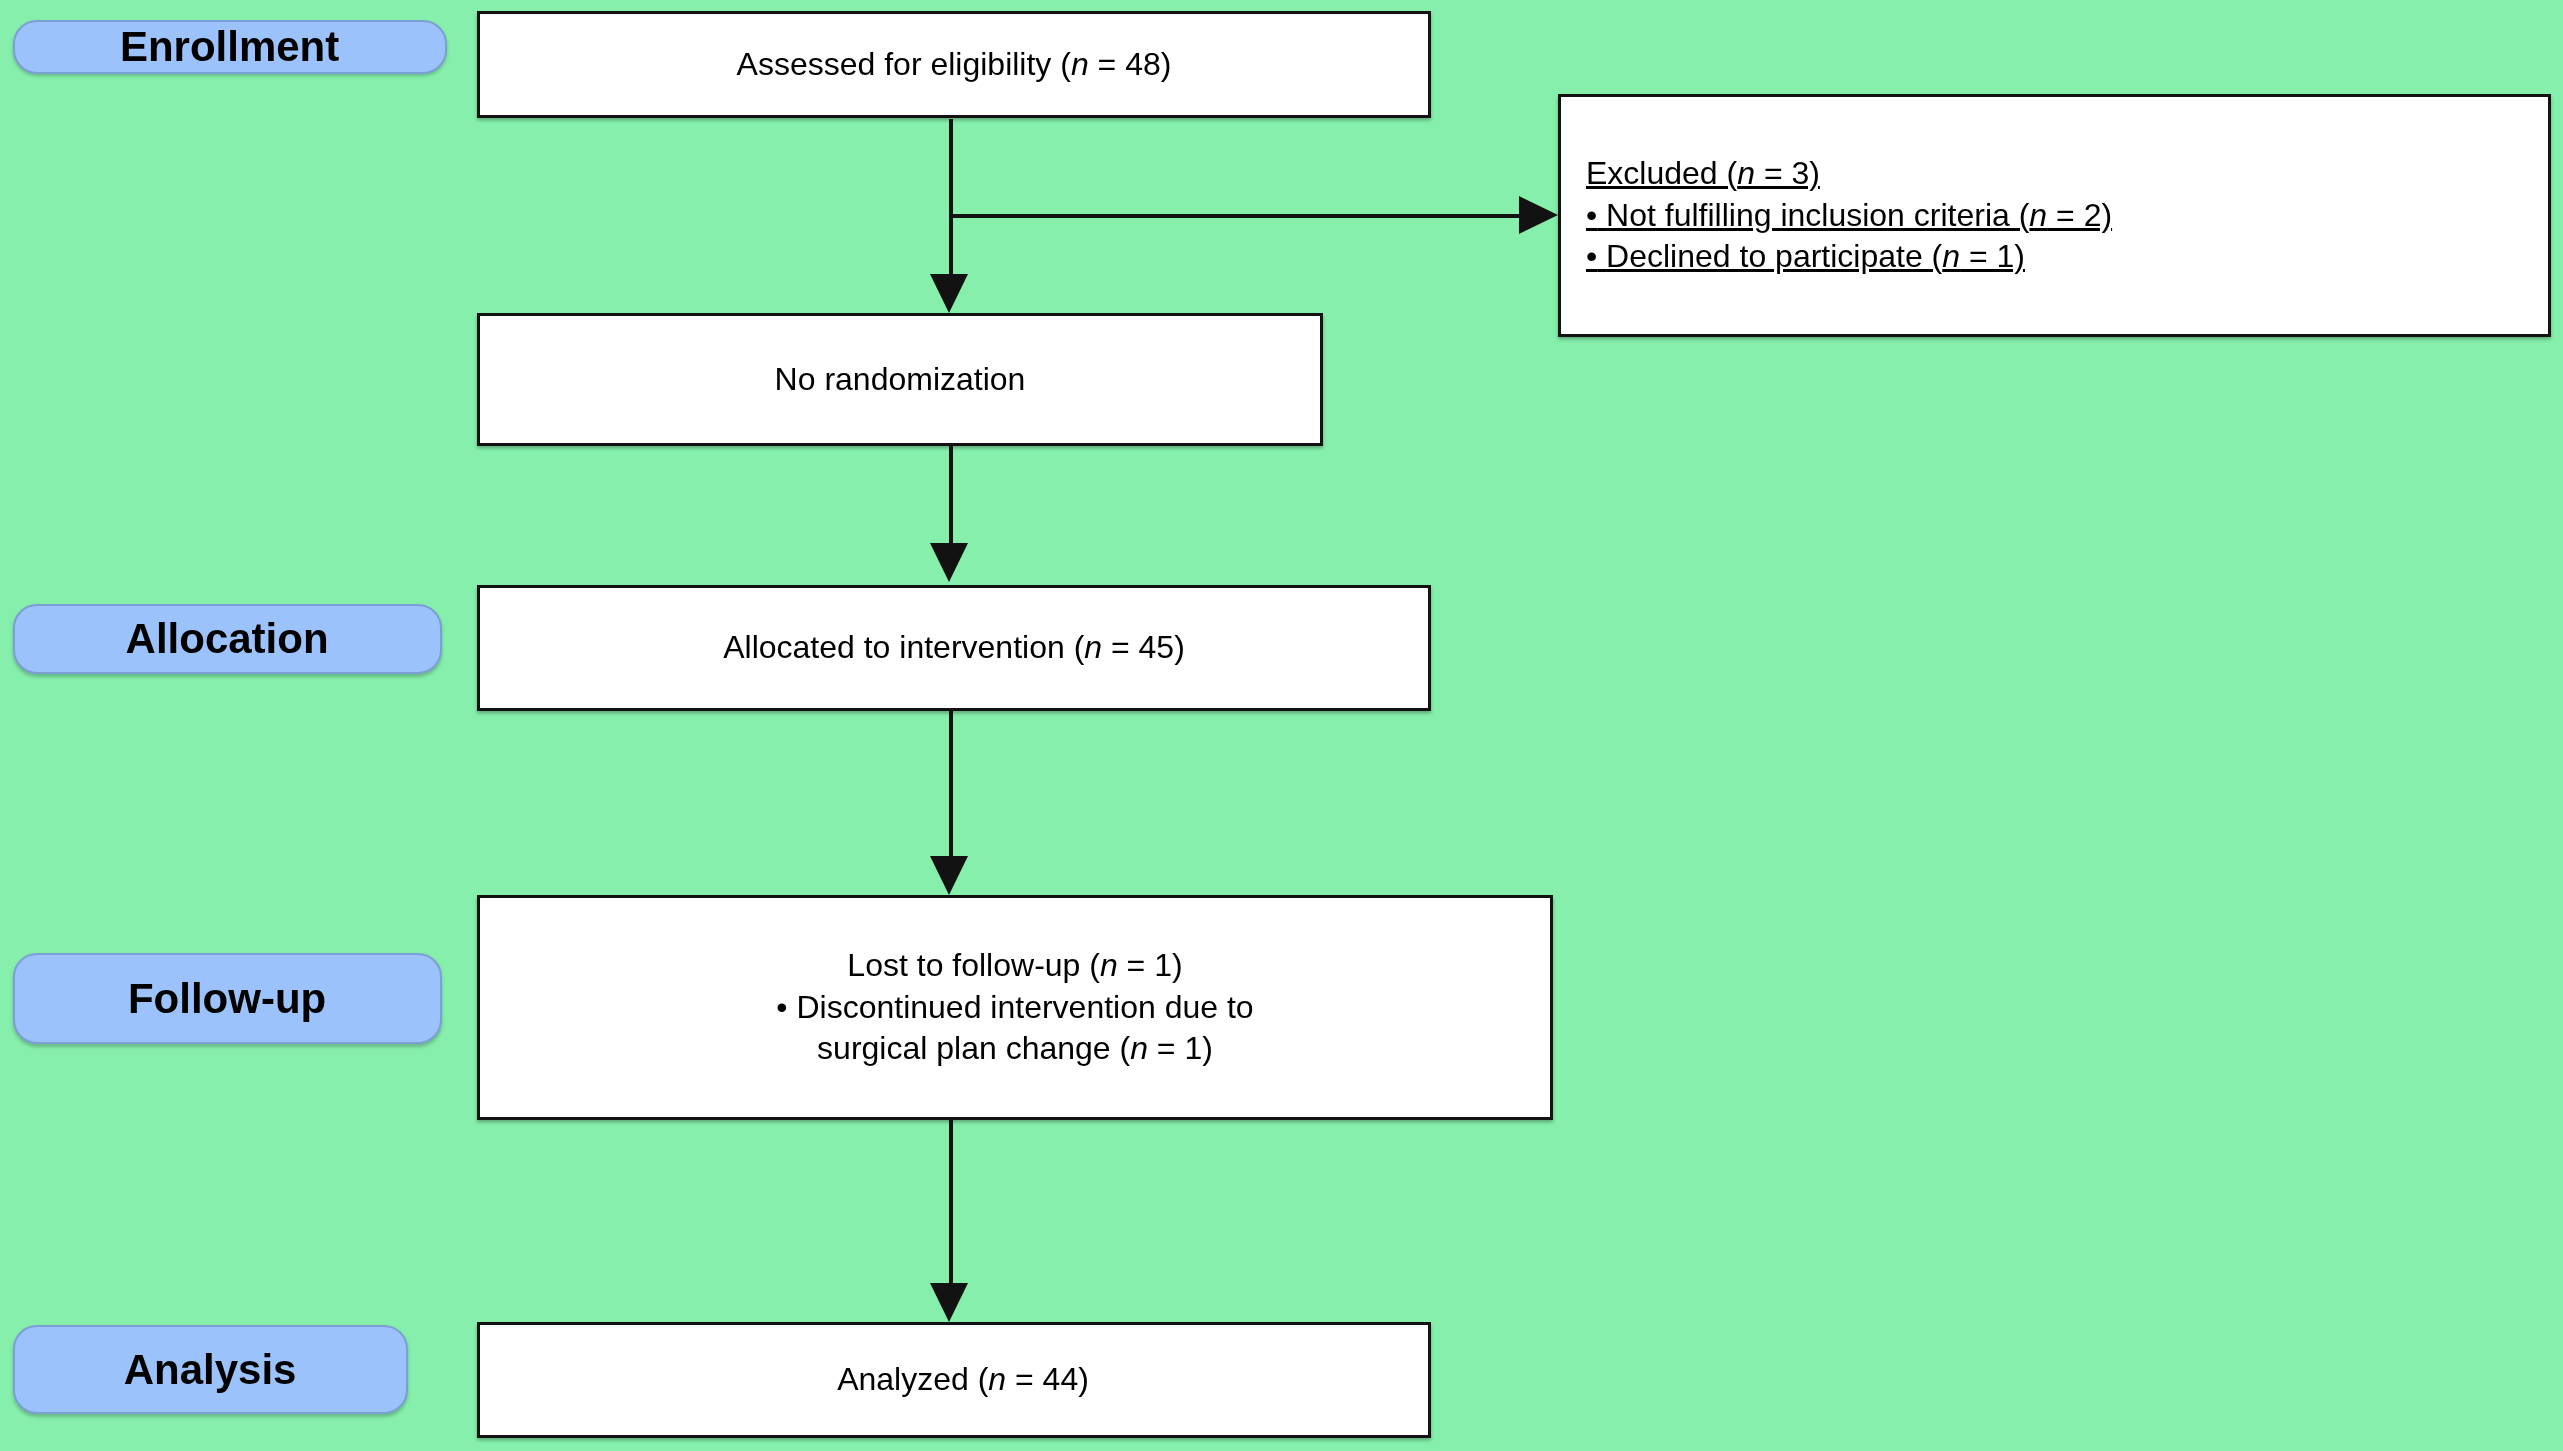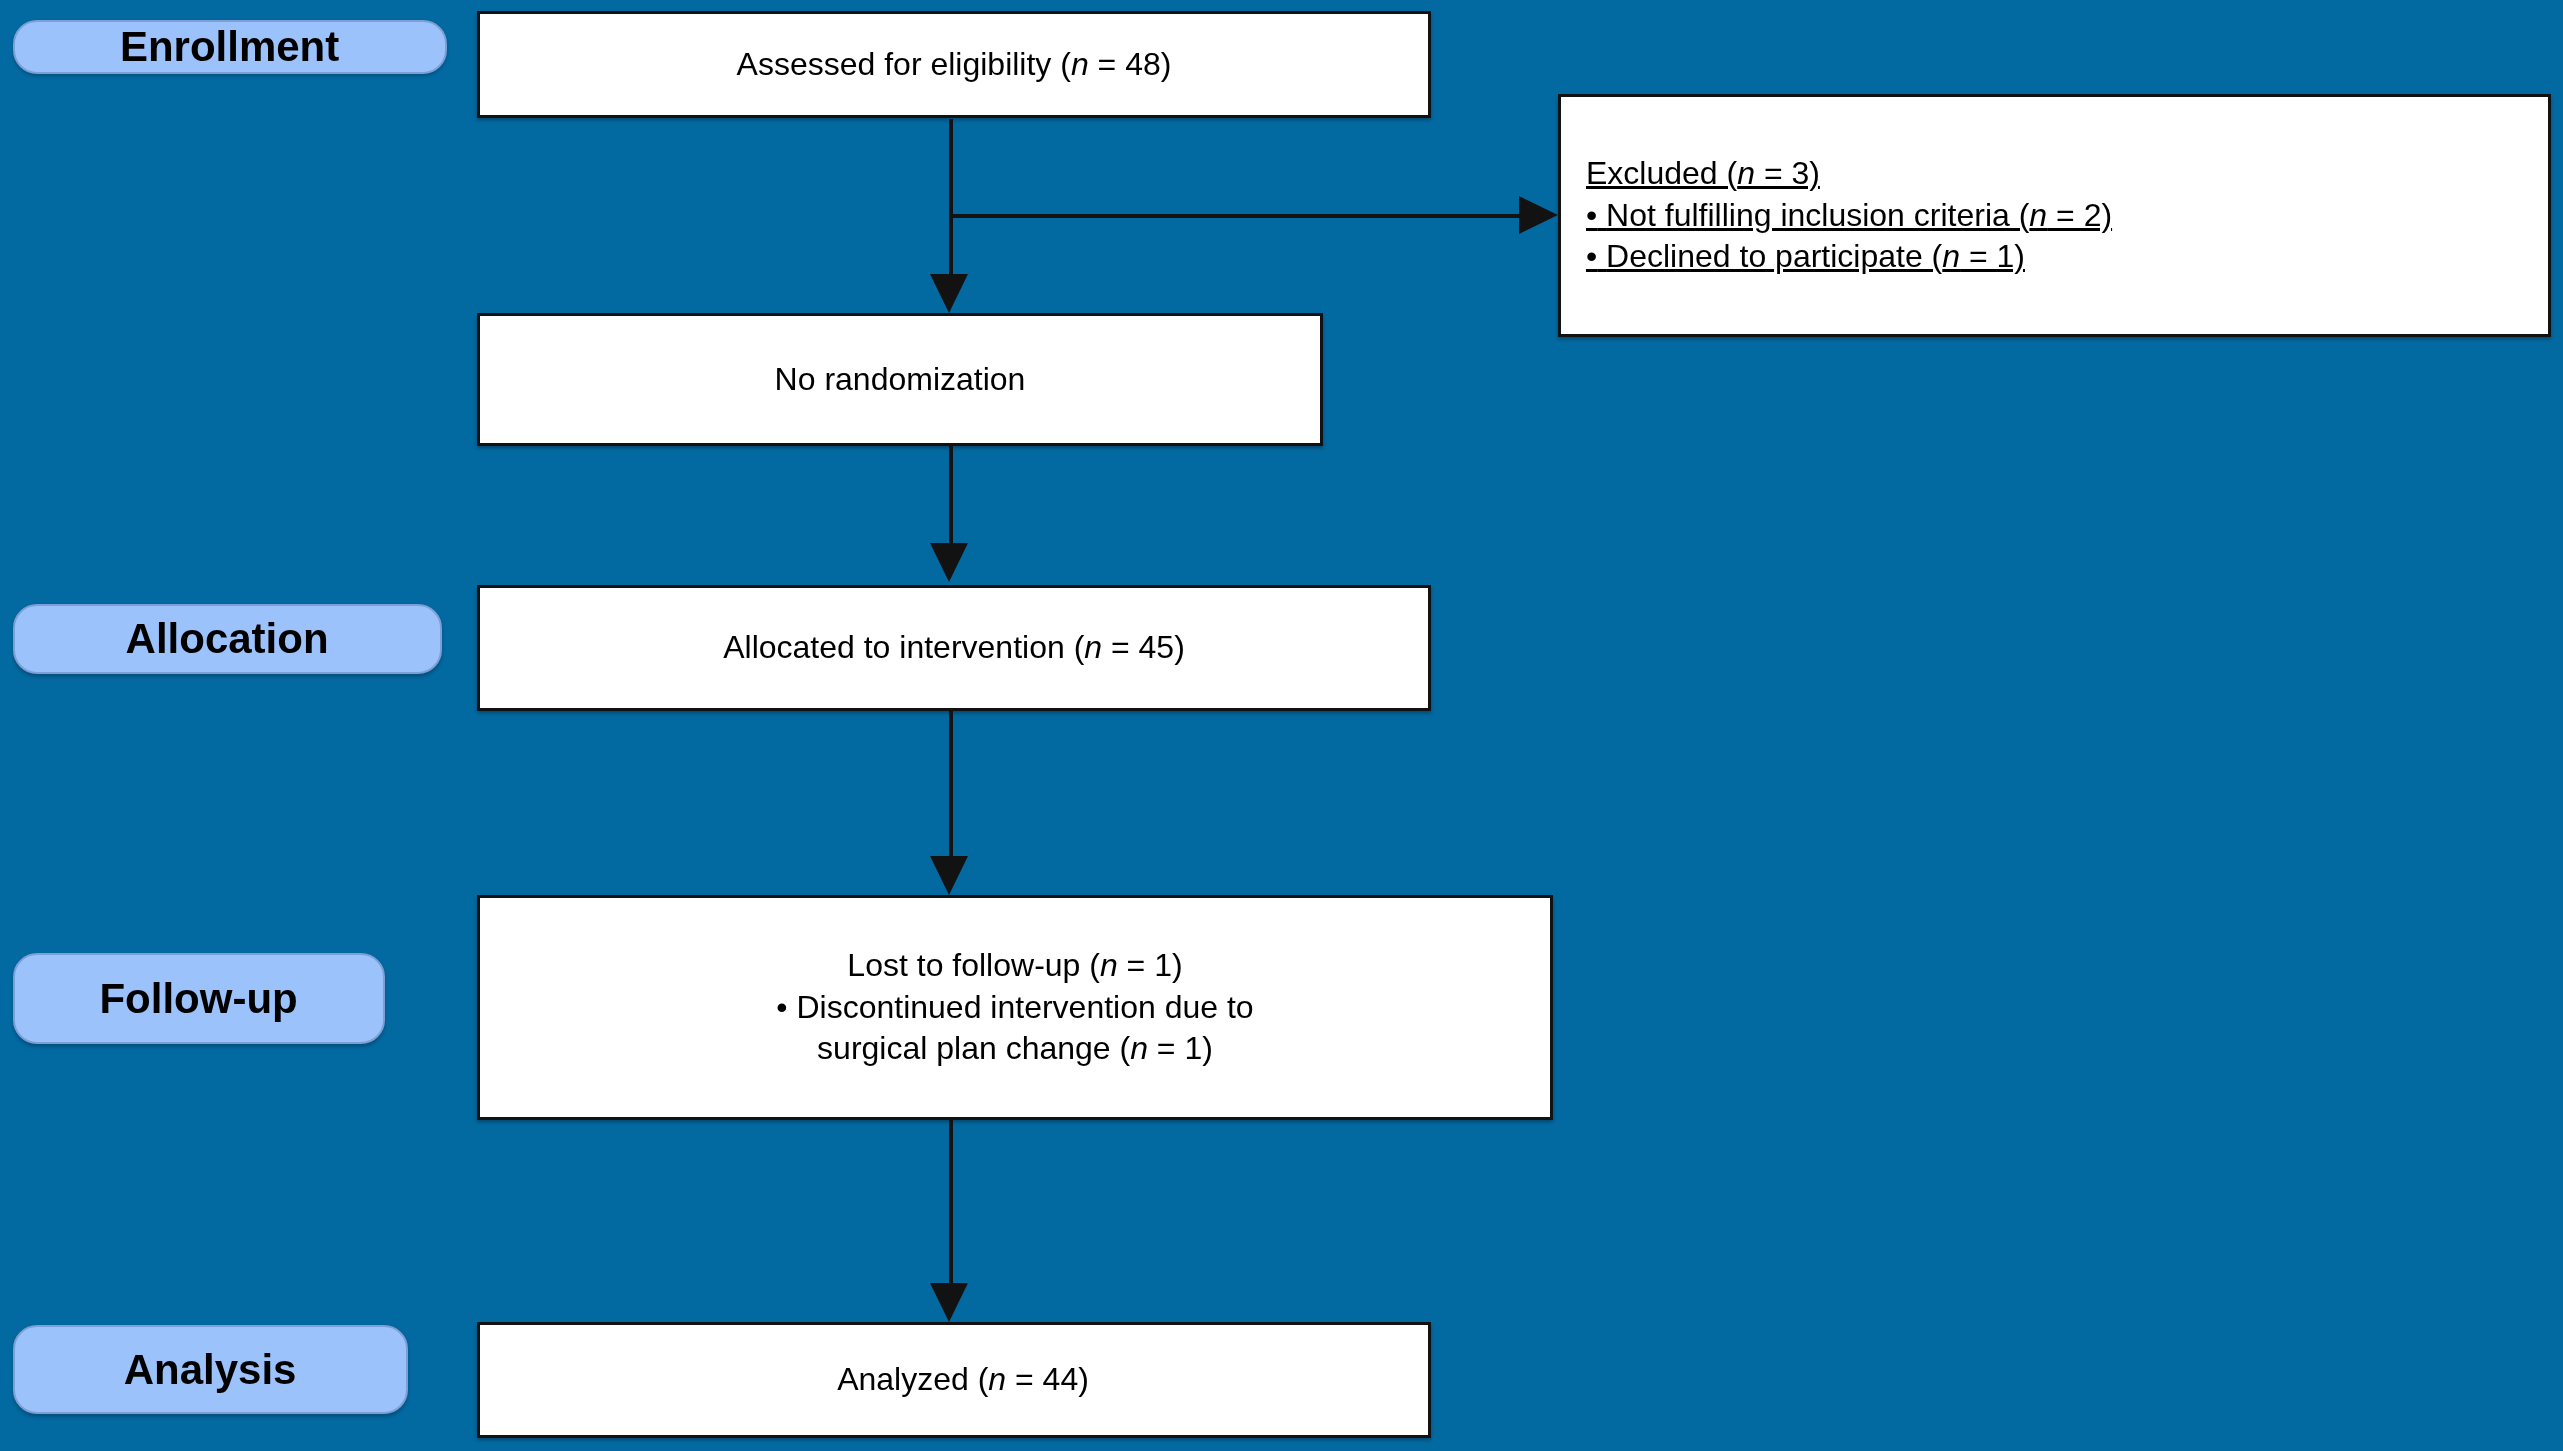--- a/index.html
+++ b/index.html
@@ -8,21 +8,21 @@
     padding: 0;
     background: #ffffff;
   }
   body {
     font-family: "Liberation Sans", sans-serif;
   }
   #canvas {
     position: relative;
     width: 2563px;
     height: 1452px;
-    background: #0369a1;
+    background: #86efac;
     overflow: hidden;
   }
 
   
   .stage-pill {
     position: absolute;
     box-sizing: border-box;
     background: #9CC2FC;
     border: 2.1px solid #7C9FD6;
     border-radius: 24px;
@@ -110,21 +110,21 @@
 <div id="canvas">
 
   <div class="stage-pill" style="left:12.6px; top:19.5px; width:434px; height:54px;">
     <span class="pill-label">Enrollment</span>
   </div>
 
   <div class="stage-pill" style="left:12.6px; top:604px; width:429px; height:70px;">
     <span class="pill-label">Allocation</span>
   </div>
 
-  <div class="stage-pill" style="left:12.6px; top:953px; width:372px; height:91px;">
+  <div class="stage-pill" style="left:12.6px; top:953px; width:429px; height:91px;">
     <span class="pill-label">Follow-up</span>
   </div>
 
   <div class="stage-pill" style="left:12.6px; top:1325px; width:395px; height:89px;">
     <span class="pill-label">Analysis</span>
   </div>
 
   <div class="flow-box center" style="left:477px; top:11.2px; width:954px; height:107px;">
     <div class="box-text center">
       <span class="ln"><span>Assessed for eligibility (</span><i class="n">n</i><span> = 48)</span></span>

